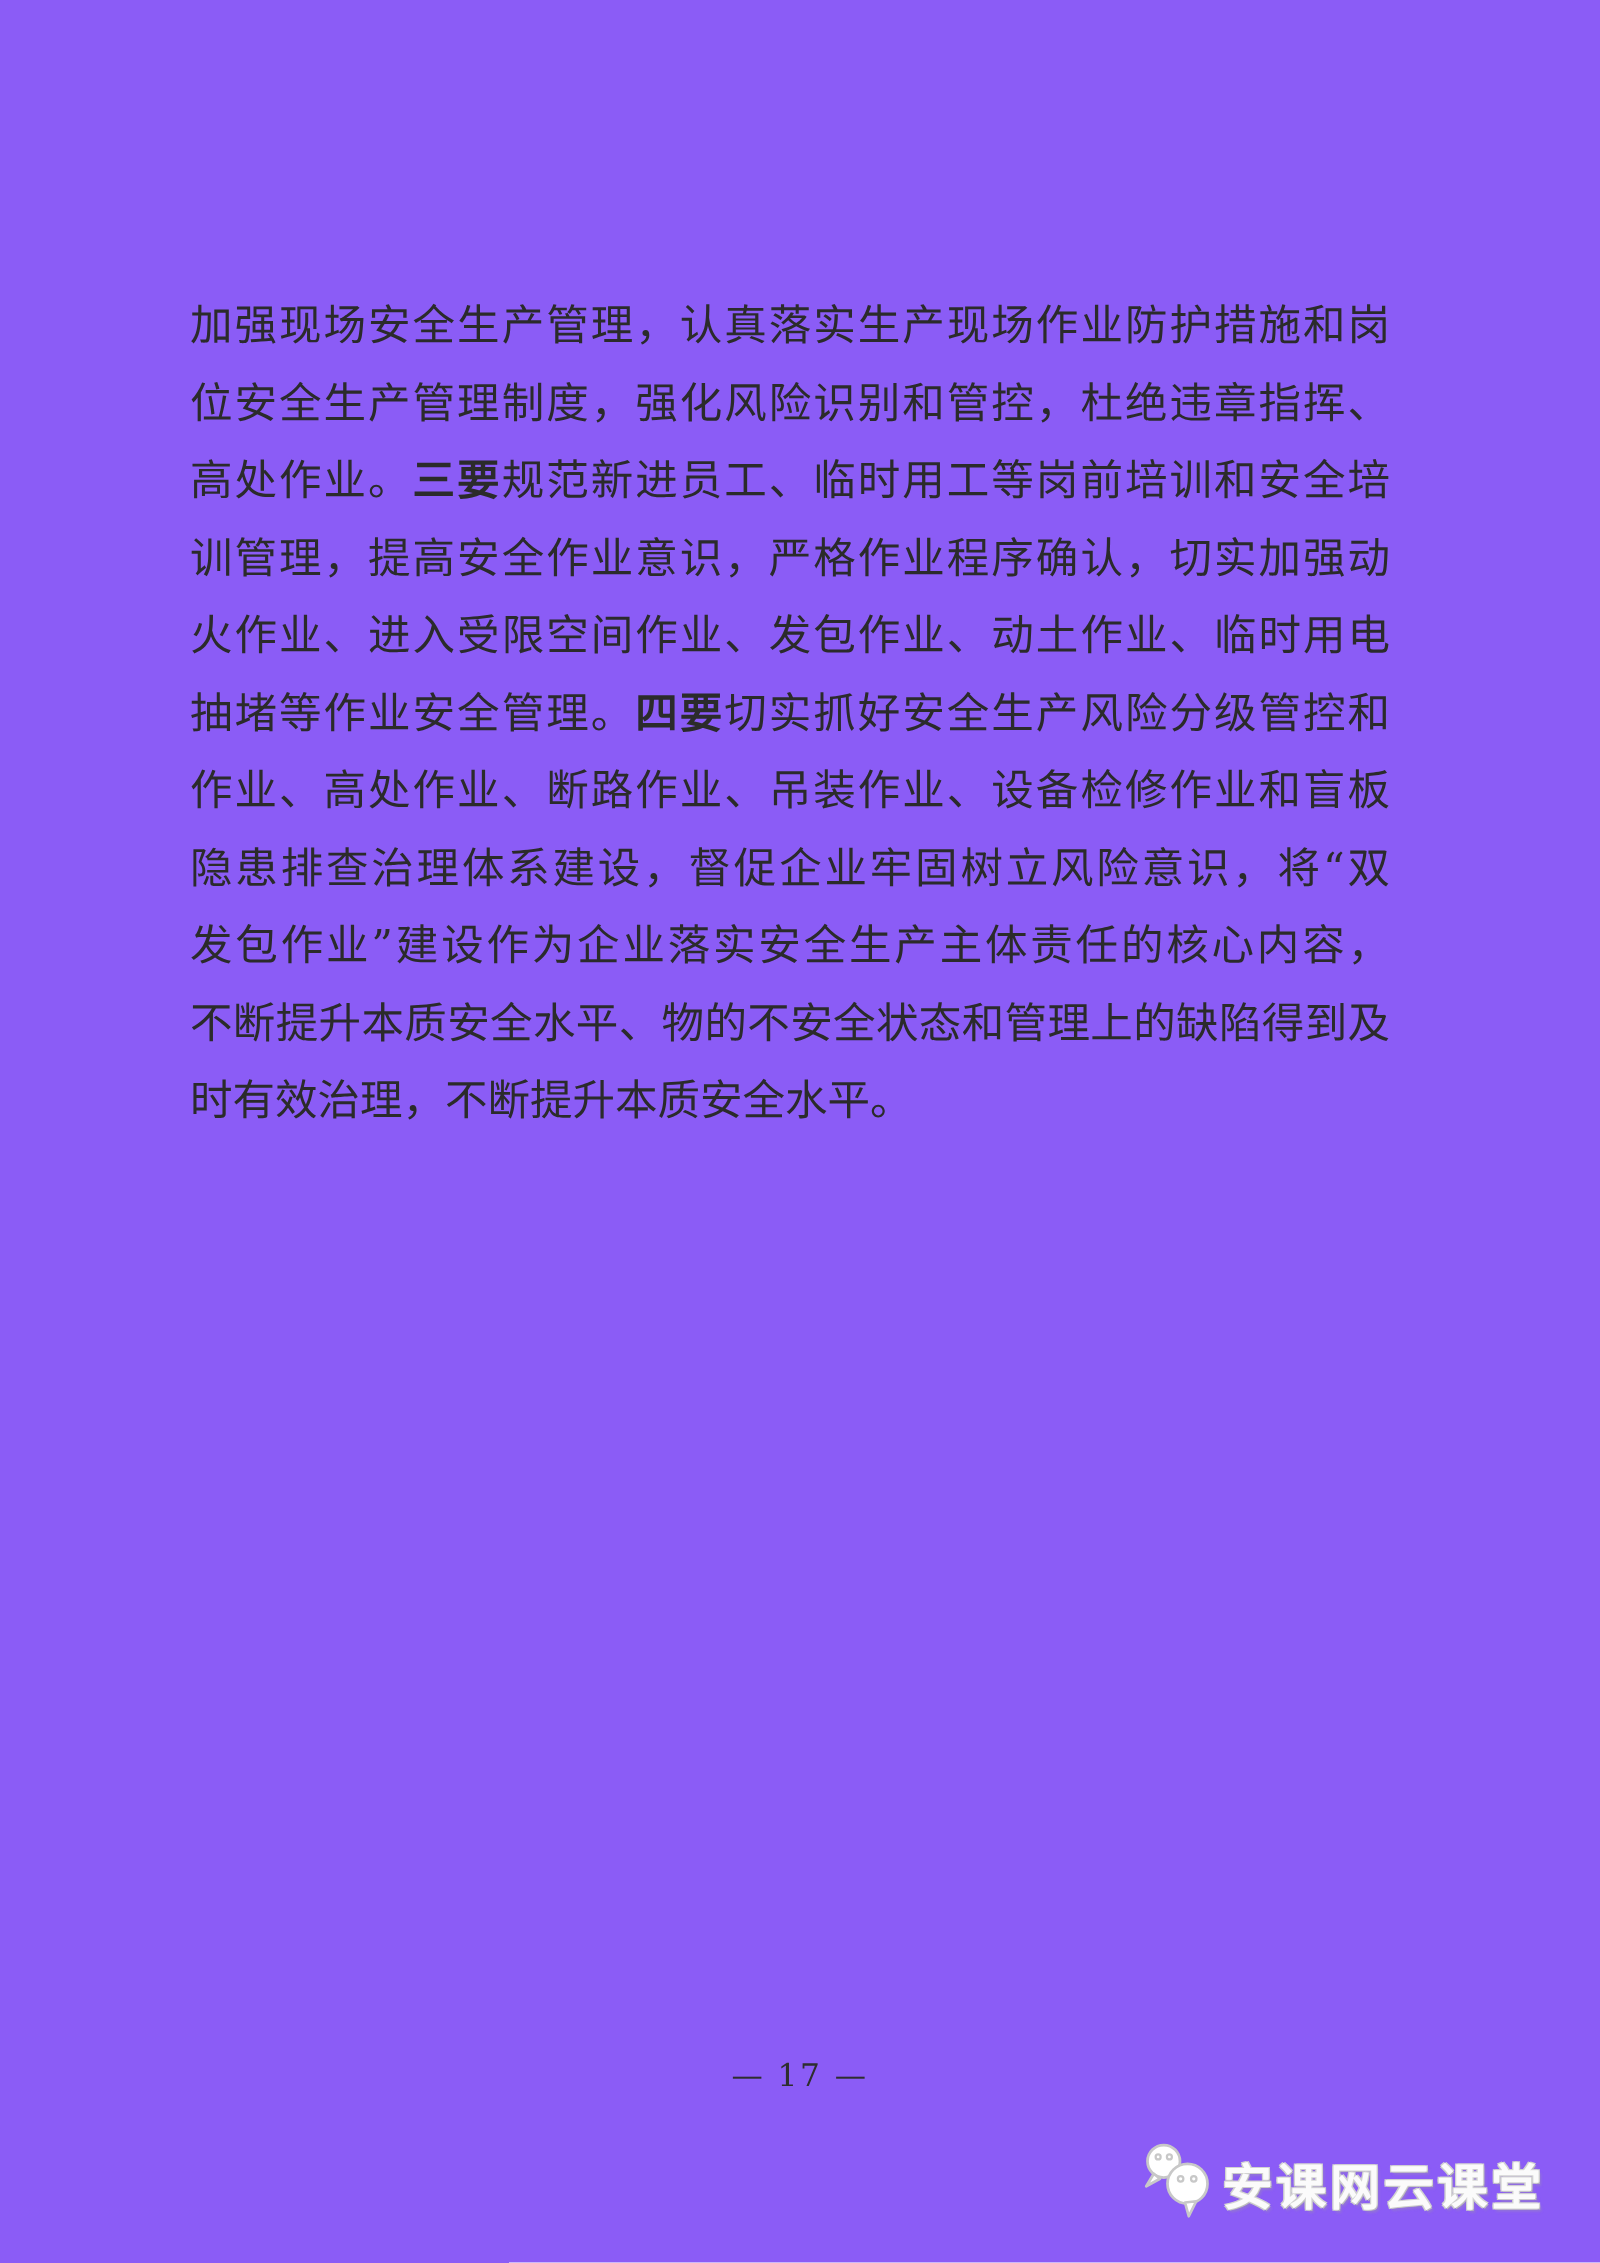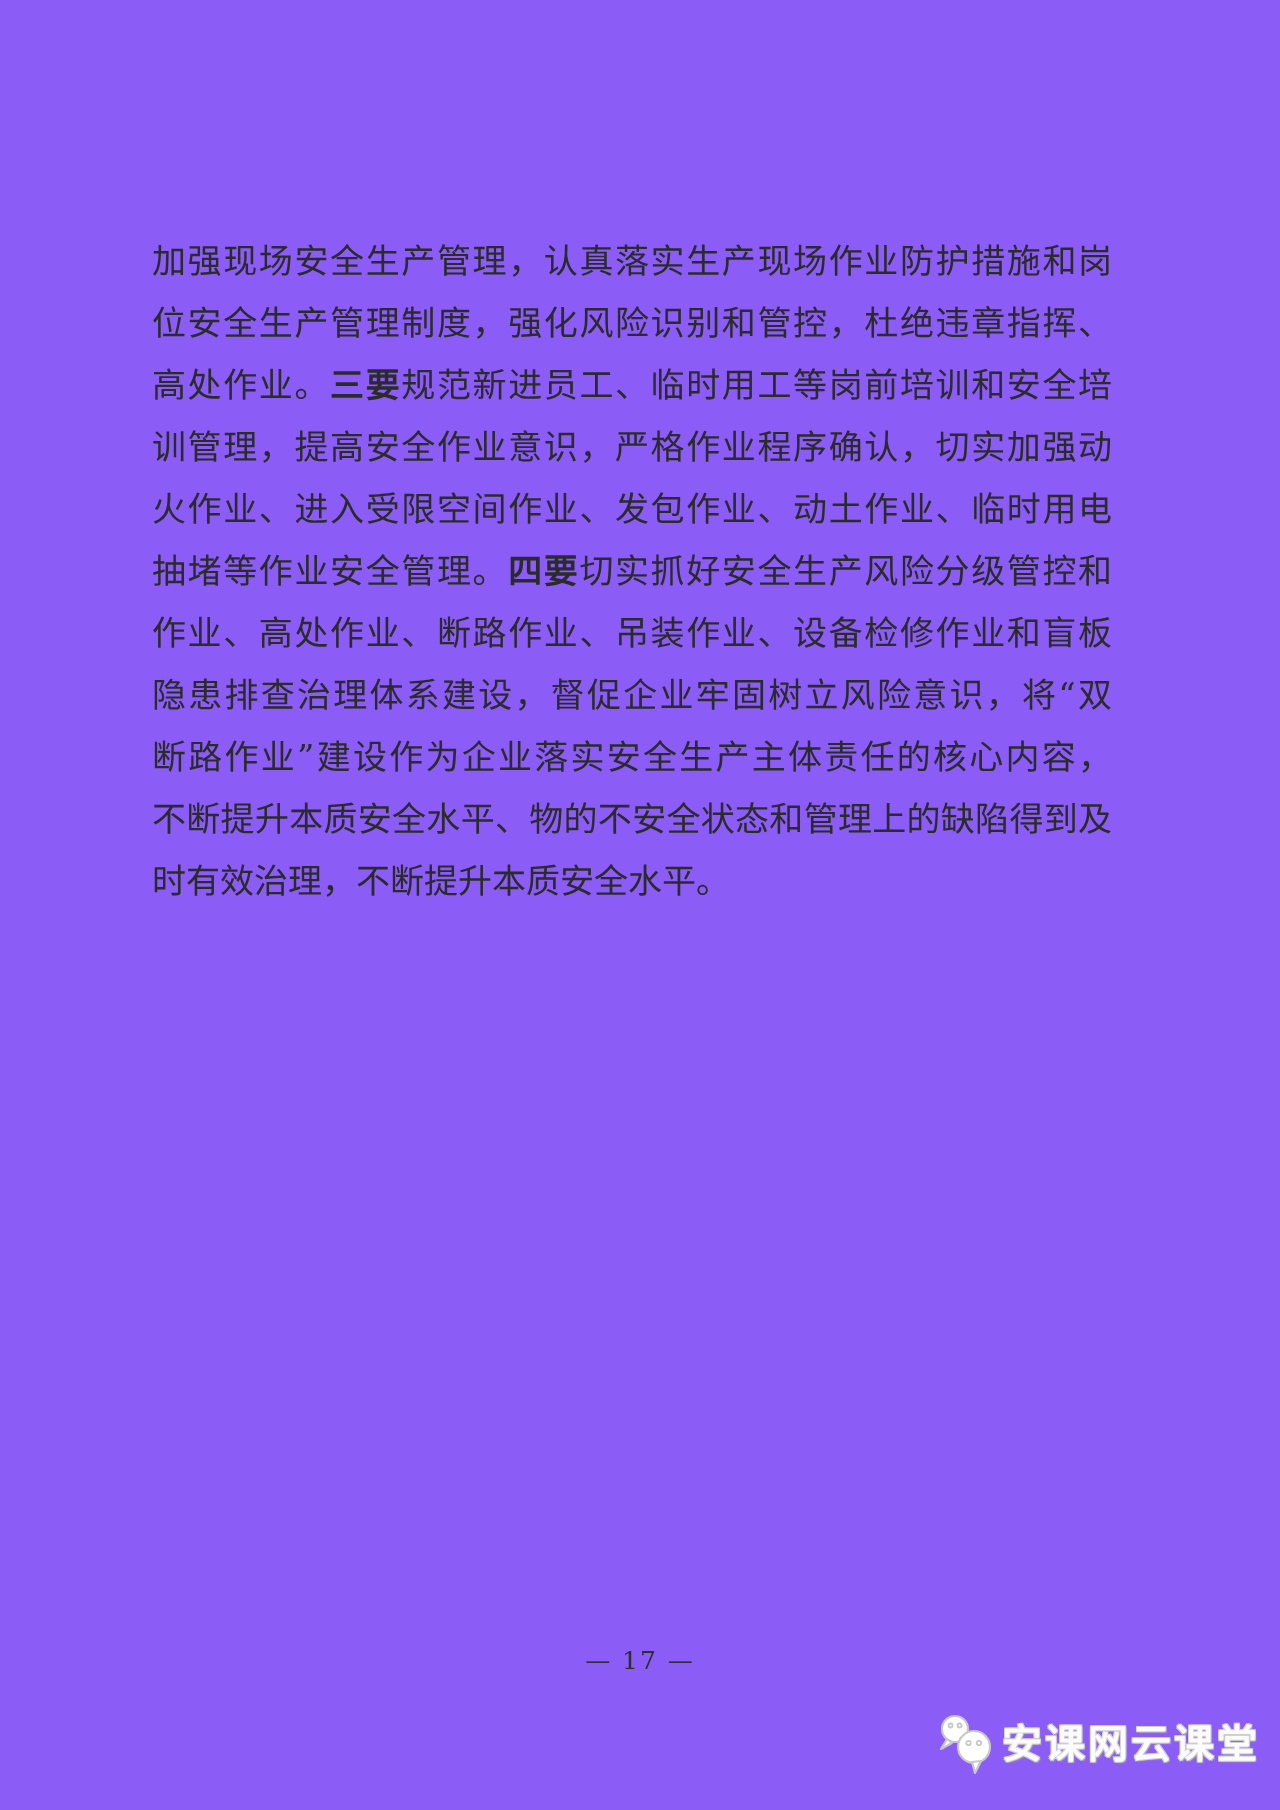--- a/index.html
+++ b/index.html
@@ -39,23 +39,23 @@
     width: 100%;
     text-align: center;
     font-size: 25px;
     letter-spacing: 2px;
     color: #2e2e2e;
     font-family: "DejaVu Serif", "Liberation Serif", serif;
   }
   .watermark {
     position: absolute;
     top: 1712px;
-    right: 20px;
+    right: 44px;
     display: flex;
-    align-items: flex-start;
+    align-items: flex-end;
     gap: 6px;
   }
   .wm-text {
     font-family: "DejaVu Sans", "Liberation Sans", sans-serif;
     font-weight: bold;
     font-size: 40px;
     letter-spacing: 3px;
     color: #fbfbfb;
     text-shadow:
       -1px -1px 0 #d2d2d2,
@@ -72,21 +72,21 @@
 
   <div class="doc-text">
     <div class="line"><span>加强现场安全生产管理，认真落实生产现场作业防护措施和岗</span></div>
     <div class="line"><span>位安全生产管理制度，强化风险识别和管控，杜绝违章指挥、</span></div>
     <div class="line"><span>高处作业。</span><span class="b">三要</span><span>规范新进员工、临时用工等岗前培训和安全培</span></div>
     <div class="line"><span>训管理，提高安全作业意识，严格作业程序确认，切实加强动</span></div>
     <div class="line"><span>火作业、进入受限空间作业、发包作业、动土作业、临时用电</span></div>
     <div class="line"><span>抽堵等作业安全管理。</span><span class="b">四要</span><span>切实抓好安全生产风险分级管控和</span></div>
     <div class="line"><span>作业、高处作业、断路作业、吊装作业、设备检修作业和盲板</span></div>
     <div class="line"><span>隐患排查治理体系建设，督促企业牢固树立风险意识，将“双</span></div>
-    <div class="line"><span>断路作业”建设作为企业落实安全生产主体责任的核心内容，</span></div>
+    <div class="line"><span>发包作业”建设作为企业落实安全生产主体责任的核心内容，</span></div>
     <div class="line"><span>不断提升本质安全水平、物的不安全状态和管理上的缺陷得到及</span></div>
     <div class="line flush"><span>时有效治理，不断提升本质安全水平。</span></div>
   </div>
 
   <div class="footer-page">— 17 —</div>
 
   <div class="watermark">
     <svg width="60" height="64" viewBox="0 0 60 64">
       <g fill="#ffffff" stroke="#c8c8c8" stroke-width="2.2" stroke-linejoin="round">
         <circle cx="19" cy="17" r="13"></circle>

